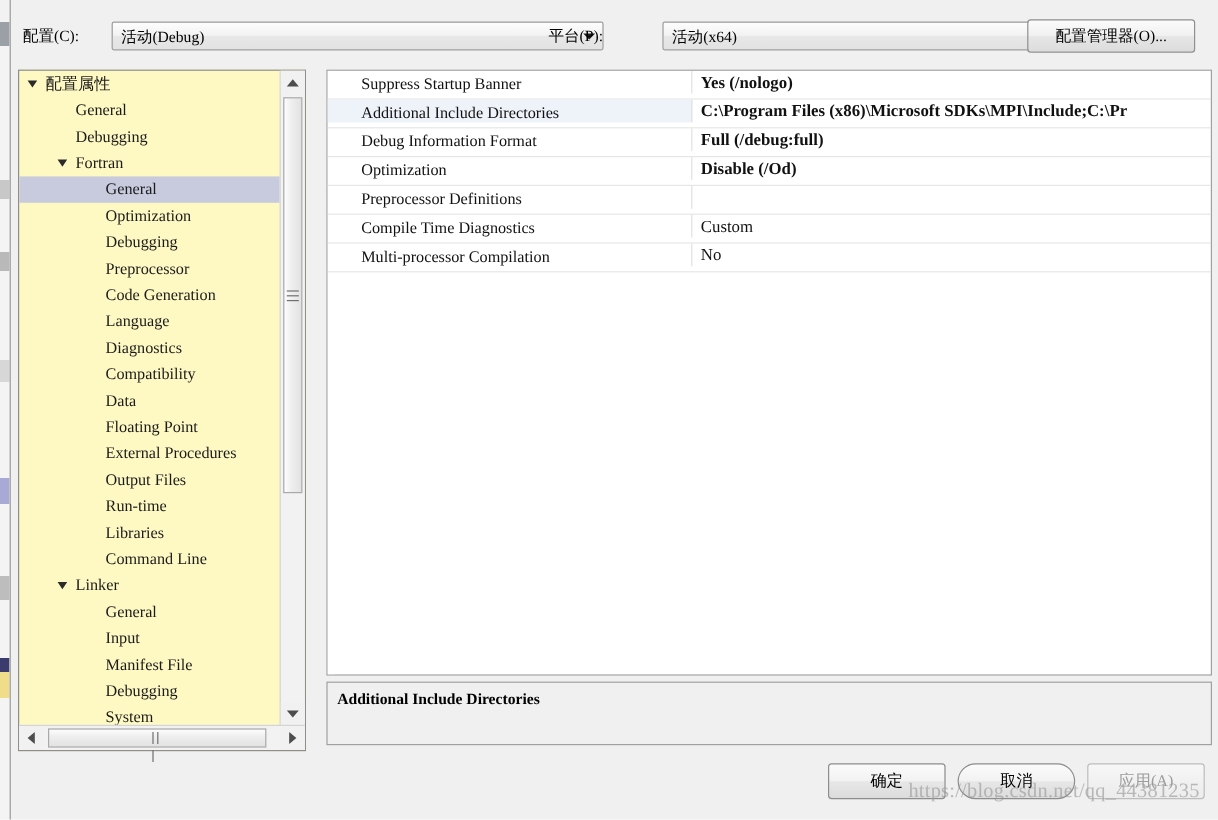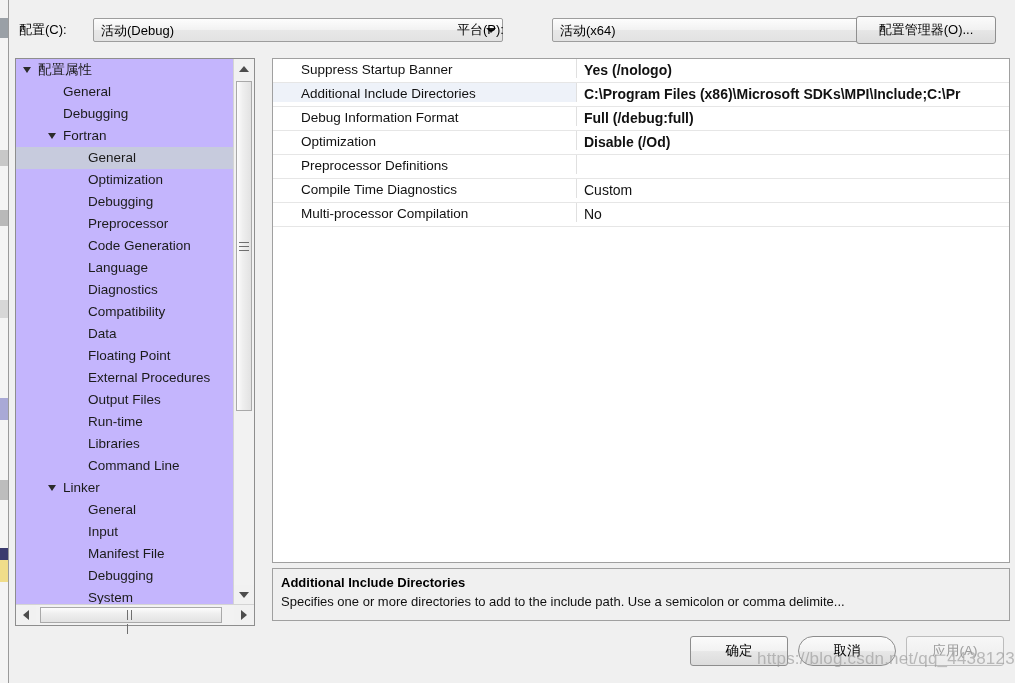--- a/index.html
+++ b/index.html
@@ -41,20 +41,21 @@
   }
 
   
   #dialog {
     position: absolute;
     left: 8px; top: 0;
     width: 1007px; height: 683px;
     background: #f0f0f0;
     border-left: 1px solid #9a9a9a;
     box-sizing: border-box;
+    font-family: Liberation Serif, serif;
   }
 
   
   #config-bar {
     position: absolute;
     left: 0; top: 16px;
     width: 1007px; height: 38px;
   }
   .field-label {
     position: absolute;
@@ -106,21 +107,21 @@
     line-height: 26px;
     color: #000;
     cursor: default;
   }
 
   
   #tree-panel {
     position: absolute;
     left: 6px; top: 58px;
     width: 240px; height: 568px;
-    background: #c4b5fd;
+    background: #fef9c3;
     border: 1px solid #8e8e8e;
     box-sizing: border-box;
   }
   #tree-scroll-area {
     position: absolute;
     left: 0; top: 0;
     width: 218px; height: 546px;
     overflow: hidden;
   }
   .tree-item {
@@ -578,21 +579,20 @@
         </div>
         <div class="prop-row">
           <div class="prop-name">Multi-processor Compilation</div>
           <div class="prop-value">No</div>
         </div>
       </div>
   </div>
 
   <div id="desc-panel">
     <div id="desc-title">Additional Include Directories</div>
-    <div id="desc-body">Specifies one or more directories to add to the include path. Use a semicolon or comma delimite...</div>
   </div>
 
   <div id="btn-row">
     <div class="dlg-btn" id="btn-ok">确定</div>
     <div class="dlg-btn" id="btn-cancel">取消</div>
     <div class="dlg-btn disabled" id="btn-apply">应用(A)</div>
   </div>
 
   <div id="watermark">https://blog.csdn.net/qq_44381235</div>
 </div>

